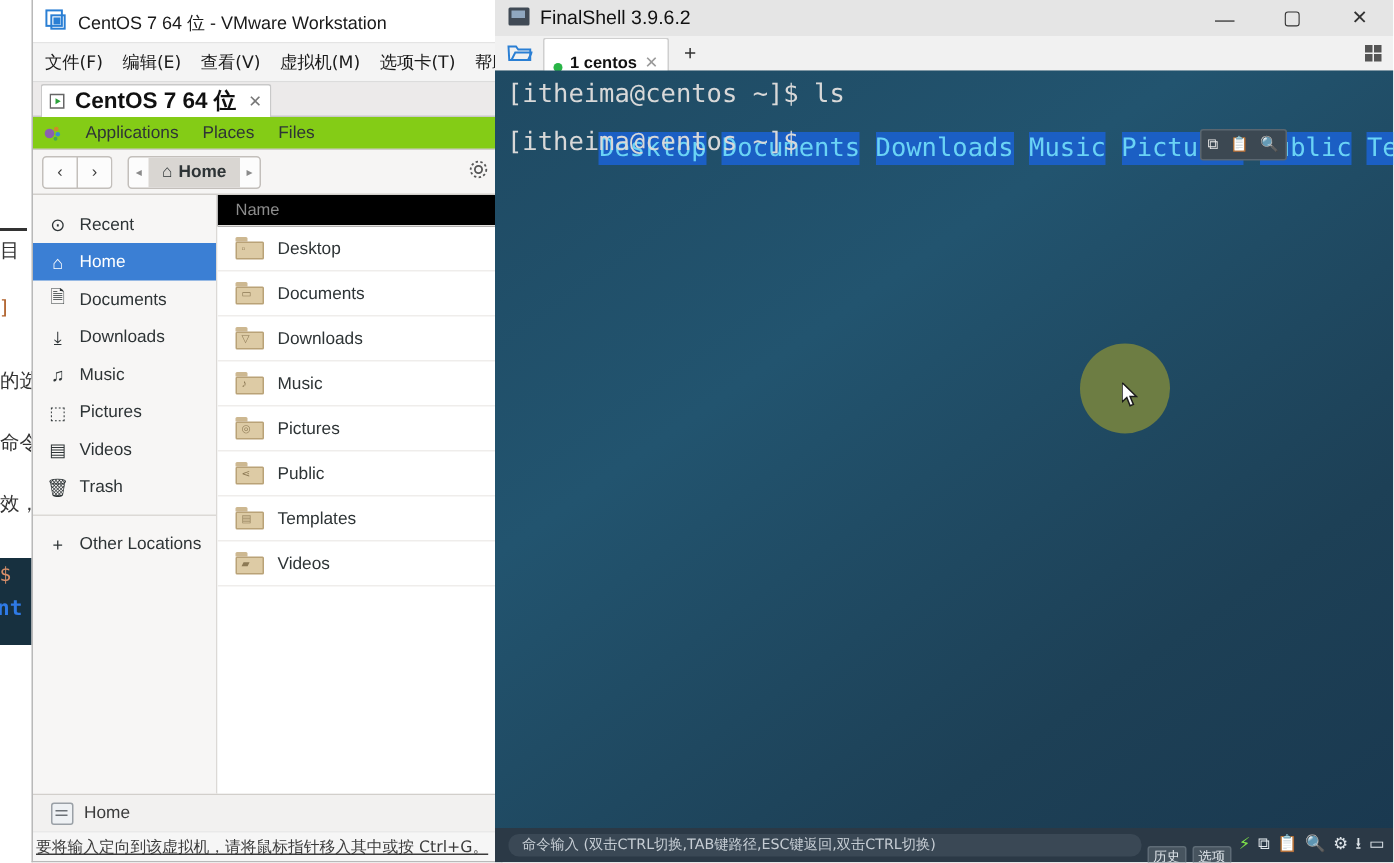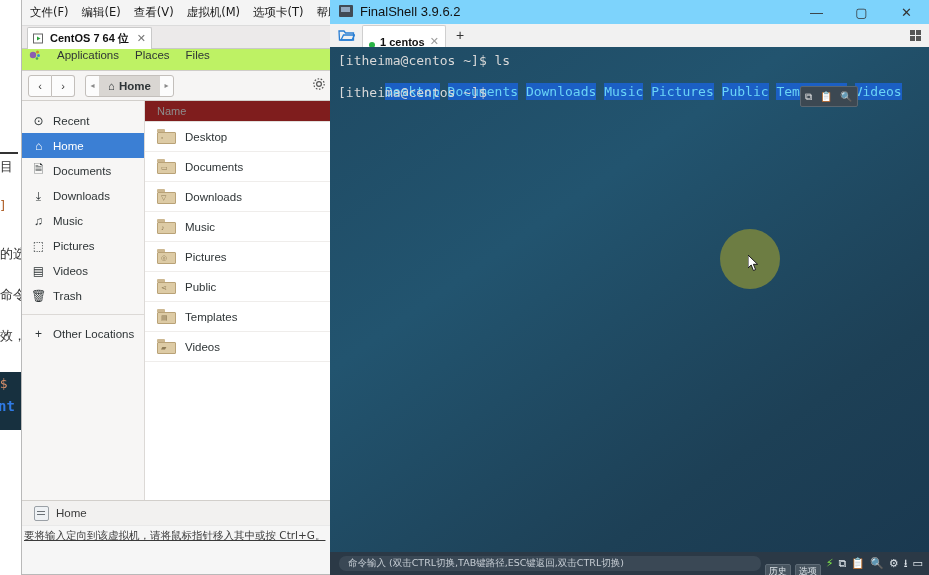--- a/index.html
+++ b/index.html
@@ -64,27 +64,27 @@
   }
   #vm-tabstrip{
     height:22px;background:#eceaea;border-bottom:1px solid #c9c9c9;
     position:relative;
   }
   #vm-tabstrip .vtab{
     position:absolute;left:5px;top:1px;height:21px;background:#ffffff;
     border:1px solid #c9c9c9;border-bottom:none;border-radius:2px 2px 0 0;
     display:flex;align-items:center;padding:0 5px;gap:5px;
   }
-  #vm-tabstrip .vtab .lbl{font-size:11px;font-weight:bold;color:#111;white-space:nowrap;}
+  #vm-tabstrip .vtab .lbl{font-size:15px;font-weight:bold;color:#111;white-space:nowrap;}
   #vm-tabstrip .vtab .cx{font-size:11px;color:#777;margin-left:3px;}
 
   
   #gnome-bar{
-    height:21px;background:#bef264;border-bottom:1px solid #cfcdc9;
-    display:flex;align-items:flex-start;padding-left:7px;gap:16px;
+    height:21px;background:#84cc16;border-bottom:1px solid #cfcdc9;
+    display:flex;align-items:center;padding-left:7px;gap:16px;
   }
   #gnome-bar .gi{font-size:11.5px;color:#2e3436;white-space:nowrap;}
 
   
   #nautilus-head{
     height:29px;background:#f6f5f4;border-bottom:1px solid #d2cfcb;
     display:flex;align-items:center;padding:0 6px;gap:10px;position:relative;
   }
   .nav-group{display:flex;}
   .nav-btn{
@@ -117,21 +117,21 @@
     height:25px;display:flex;align-items:center;gap:8px;padding-left:10px;
     font-size:11.5px;color:#2e3436;
   }
   .side-item.sel{background:#3b7fd4;color:#ffffff;}
   .side-item .sicon{width:13px;display:flex;align-items:center;justify-content:center;font-size:12px;}
   .side-sep{height:1px;background:#dcd9d6;margin:6px 0;}
 
   #n-list{flex:1;background:#ffffff;overflow:hidden;}
   #n-list .col-head{
     height:20px;border-bottom:1px solid #e2e0dd;display:flex;align-items:center;
-    padding-left:12px;font-size:11px;color:#8d8d8d;background:#7f1d1d;
+    padding-left:12px;font-size:11px;color:#8d8d8d;background:#000000;
   }
   .frow{
     height:29px;display:flex;align-items:center;gap:9px;padding-left:12px;
     border-bottom:1px solid #efedeb;font-size:11.5px;color:#2e3436;
   }
   .folder{
     width:19px;height:15px;position:relative;flex:0 0 auto;
   }
   .folder .tab{
     position:absolute;left:0;top:0;width:8px;height:3px;background:#cdb891;
@@ -165,21 +165,21 @@
     font-family:"DejaVu Sans",sans-serif;
     text-decoration:underline;
   }
 
   
   #finalshell{
     position:absolute;left:330px;top:0;width:599px;height:575px;
     background:#ffffff;overflow:hidden;
   }
   #fs-titlebar{
-    height:24px;background:#7dd3fc;position:relative;
+    height:24px;background:#e5e5e5;position:relative;
   }
   #fs-titlebar .fs-icon{
     position:absolute;left:9px;top:5px;width:14px;height:12px;background:#404a55;
     border-radius:1px;
   }
   #fs-titlebar .fs-icon:after{
     content:"";position:absolute;left:2px;top:2px;width:9px;height:5px;background:#8fa7bf;
   }
   #fs-titlebar .fs-title{
     position:absolute;left:30px;top:4px;font-size:13px;color:#111;white-space:nowrap;
@@ -212,21 +212,21 @@
   #fs-tabbar .grid i{background:#555;display:block;}
 
   
   #fs-term{
     position:absolute;left:0;top:47px;width:599px;height:505px;
     background:linear-gradient(145deg,#1f4a63 0%,#22546f 35%,#1d4056 75%,#1a3950 100%);
     overflow:hidden;
   }
   .tline{
     position:absolute;left:8px;font-family:"DejaVu Sans Mono","Liberation Mono",monospace;
-    font-size:13px;white-space:pre;color:#d8d8d8;letter-spacing:0px;
+    font-size:17px;white-space:pre;color:#d8d8d8;letter-spacing:0px;
   }
   .dirchip{
     background:#1b5fc4;color:#6ad3f5;padding:1px 0;
   }
   #term-tools{
     position:absolute;left:470px;top:39px;width:56px;height:19px;
     background:#3c4852;border:1px solid #5a6670;border-radius:2px;
     display:flex;align-items:center;justify-content:space-around;
   }
   #term-tools span{font-size:10px;color:#e6e6e6;line-height:1;}
@@ -268,20 +268,28 @@
   <div class="ul-line" style="top:286px;">命令</div>
   <div class="ul-line" style="top:327px;">效，j</div>
   <div class="ul-term">
     <div class="t1">~]$</div>
     <div class="t2">nt</div>
   </div>
 </div>
 
 <div id="vmware">
 
+  <div id="vm-titlebar">
+    <svg class="vm-appicon" viewBox="0 0 16 16">
+      <rect x="1" y="1" width="11" height="11" fill="none" stroke="#2a7fd4" stroke-width="1.4"></rect>
+      <rect x="4.5" y="4.5" width="9.5" height="9.5" fill="none" stroke="#2a7fd4" stroke-width="1.4"></rect>
+      <rect x="6" y="6" width="5" height="5" fill="#2a7fd4"></rect>
+    </svg>
+    <div class="vm-title">CentOS 7 64 位 - VMware Workstation</div>
+  </div>
 
   <div id="vm-menubar">
     <span class="mi">文件(F)</span>
     <span class="mi">编辑(E)</span>
     <span class="mi">查看(V)</span>
     <span class="mi">虚拟机(M)</span>
     <span class="mi">选项卡(T)</span>
     <span class="mi">帮助(H)</span>
     <span class="mdiv"></span>
 

